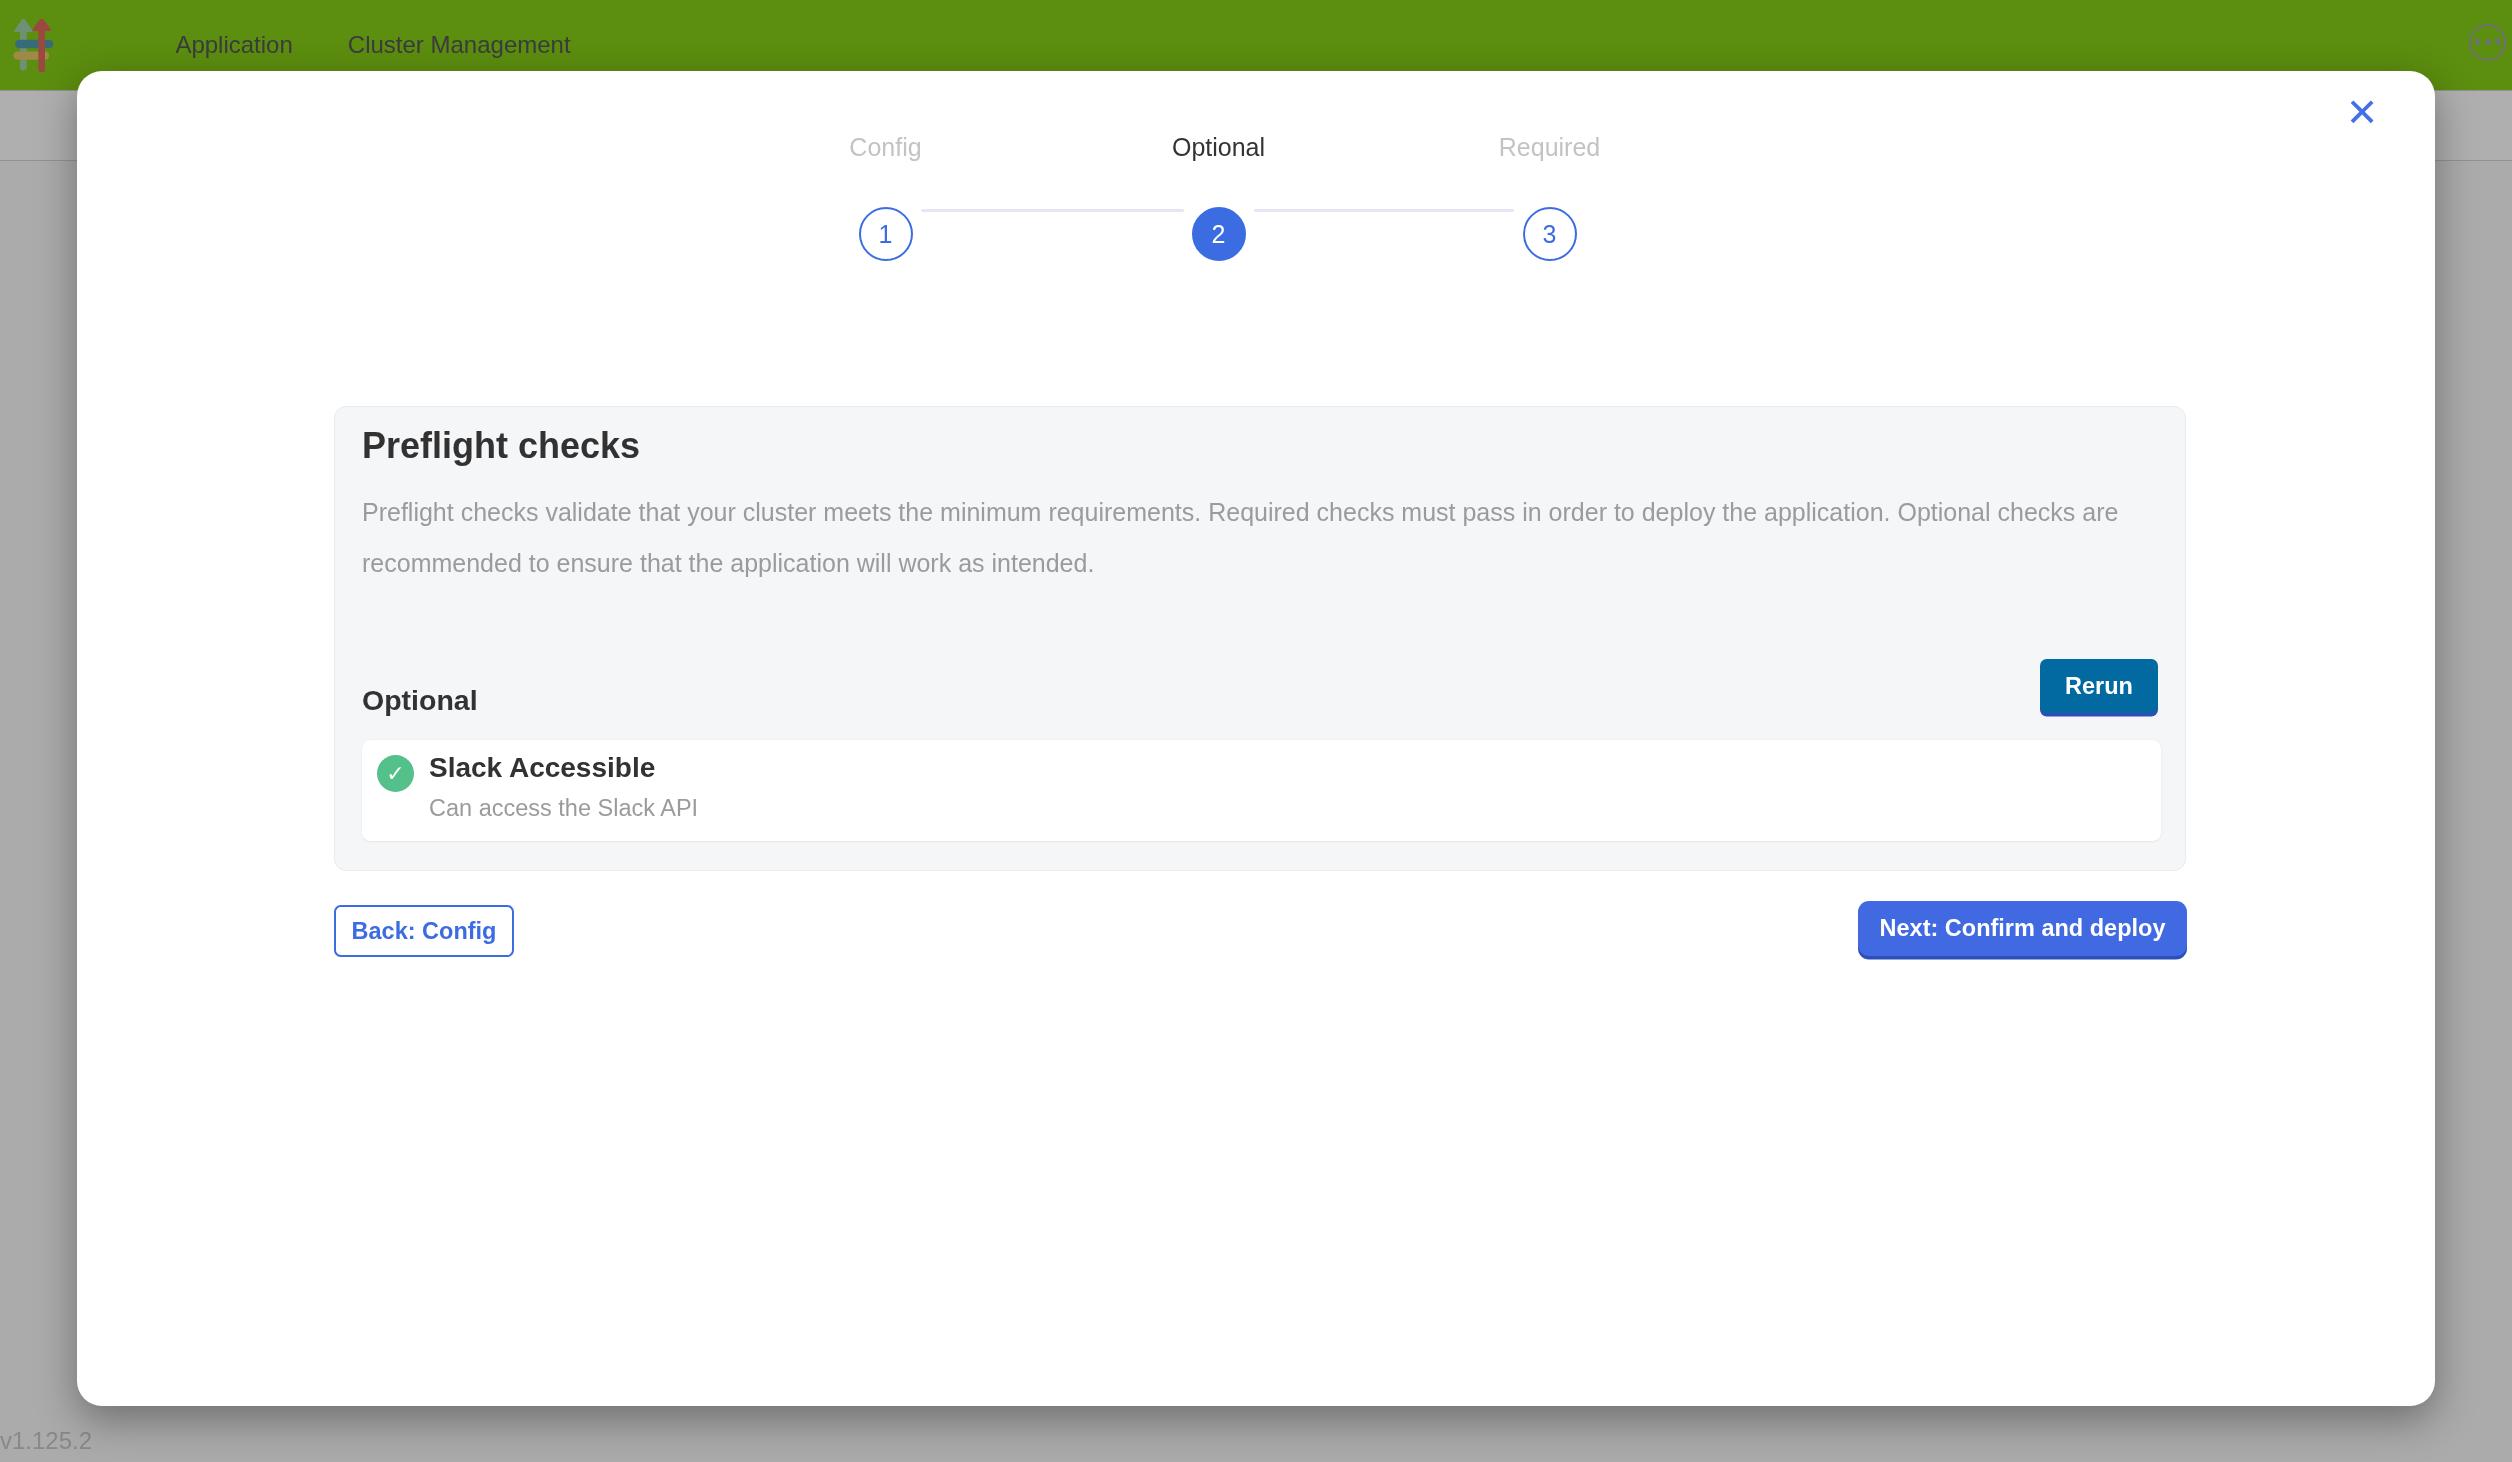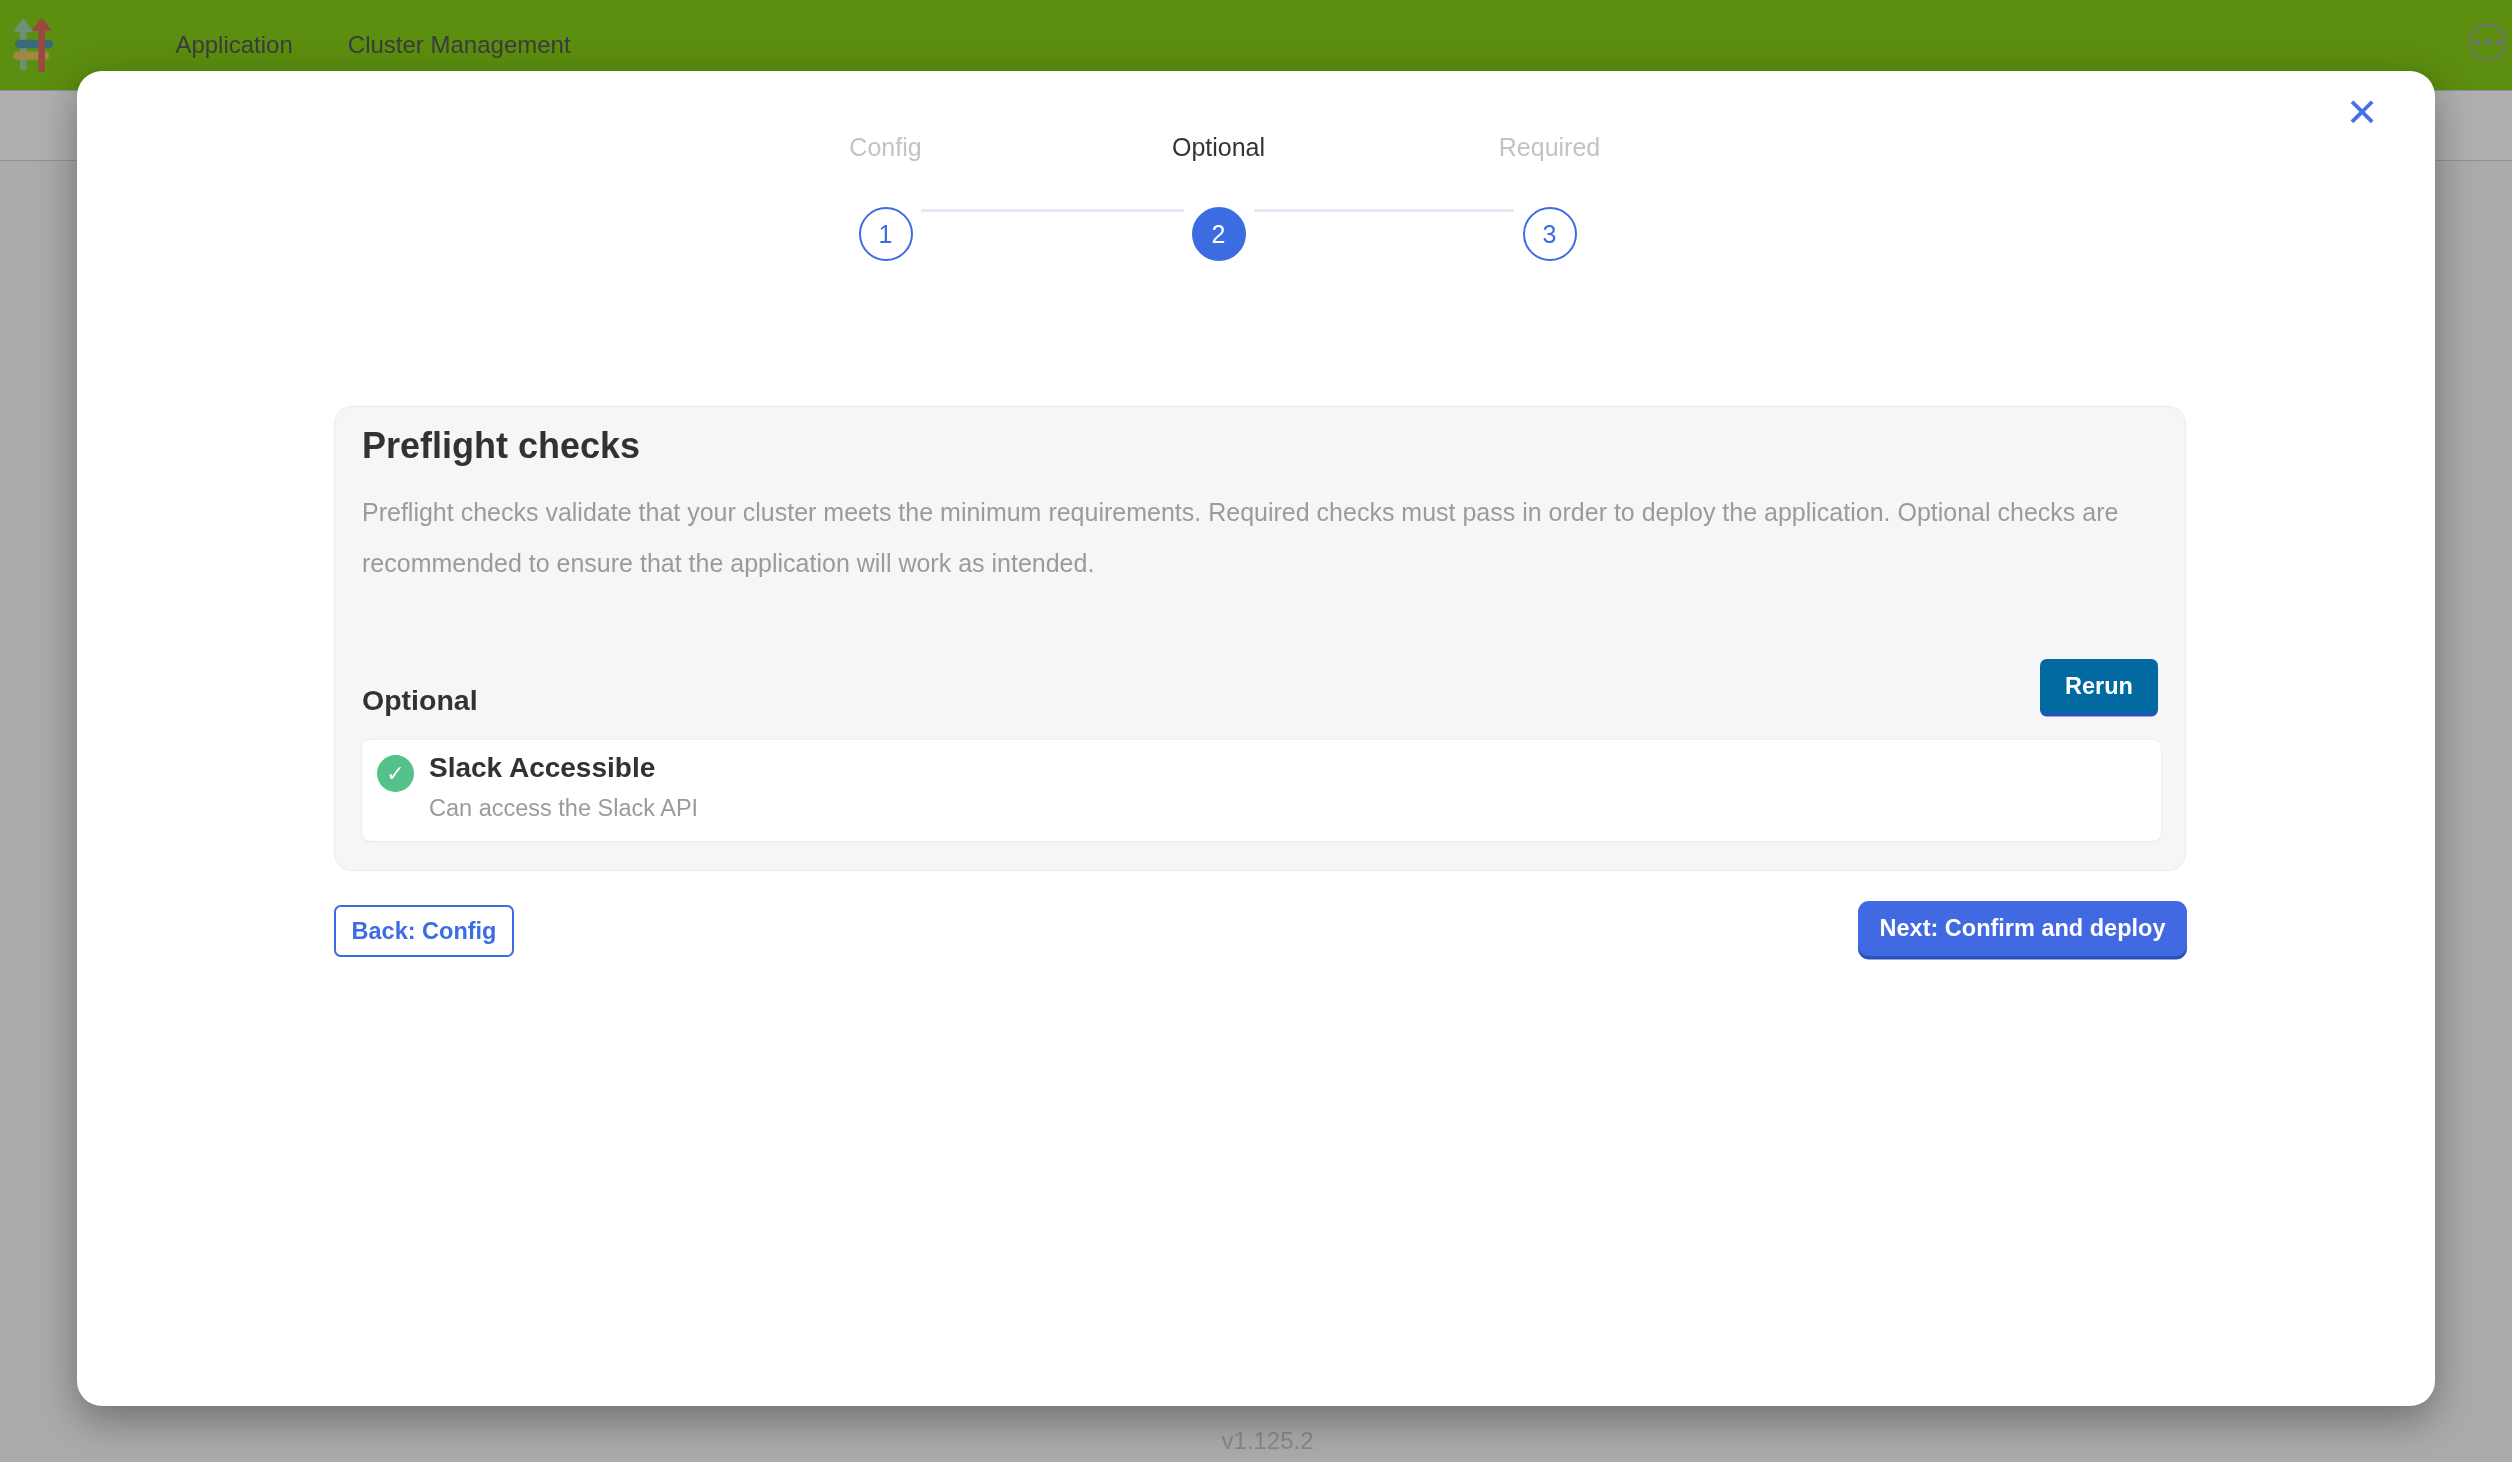--- a/index.html
+++ b/index.html
@@ -21,22 +21,22 @@
   .nav-tabs { display:flex; align-items:center; gap:55px; margin-left:70px; }
   .nav-tab { font-size:24px; color:#54565a; cursor:pointer; white-space:nowrap; }
   .nav-menu {
     position:absolute; right:5.9px; top:23.5px; width:37px; height:37px;
     border:2.5px solid #9fa1a5; border-radius:50%;
     display:flex; align-items:center; justify-content:center; gap:4.2px; cursor:pointer;
   }
   .nav-menu i { width:5.9px; height:5.9px; border-radius:50%; background:#9fa1a5; }
   .subnav { height:70px; background:#fbfbfb; border-bottom:0.8px solid #cfd1d5; }
   .page-footer {
-    position:absolute; bottom:6.7px; left:0; right:0; text-align:center;
-    font-size:24px; color:#c4c4c4;margin-left:23px;
+    position:absolute; bottom:6.7px; left:0; right:0; text-align:left;
+    font-size:24px; color:#c4c4c4;
   }
 
   
   .overlay { position:absolute; inset:0; background:rgba(0,0,0,0.30); z-index:5; }
 
   
   .modal {
     position:absolute; left:77px; top:71px; width:2358px; height:1335px;
     background:#ffffff; border-radius:25px; z-index:10;
     box-shadow:0 13.4px 40px rgba(0,0,0,0.35);
@@ -65,21 +65,21 @@
   .step.active .step-circle { background:#3b6ce2; border-color:#3b6ce2; color:#ffffff; }
   .step-line {
     position:absolute; top:138px; height:3.4px; background:#e4e7f3; border-radius:1.7px;
   }
   .line-1 { left:844px; width:263px; }
   .line-2 { left:1177px; width:260px; }
 
   
   .pf-card {
     position:absolute; left:257px; top:335px; width:1852px; height:465px;
-    background:#f5f6f8; border:0.8px solid #e9ebee; border-radius:18px;
+    background:#f5f6f8; border:0.8px solid #e9ebee; border-radius:12px;
   }
   .pf-title { position:absolute; left:27px; top:18.4px; font-size:36px; font-weight:bold; color:#323232; }
   .pf-desc  {
     position:absolute; left:27px; top:80px; width:1794px;
     font-size:25px; line-height:51px; color:#9b9b9b;
   }
   .results-heading { position:absolute; left:27px; top:277px; font-size:28.5px; font-weight:bold; color:#323232; }
   .rerun-btn {
     position:absolute; right:27px; top:252px; width:118px; height:54px;
     background:#0369a1; border:none; border-radius:6.7px; cursor:pointer;

